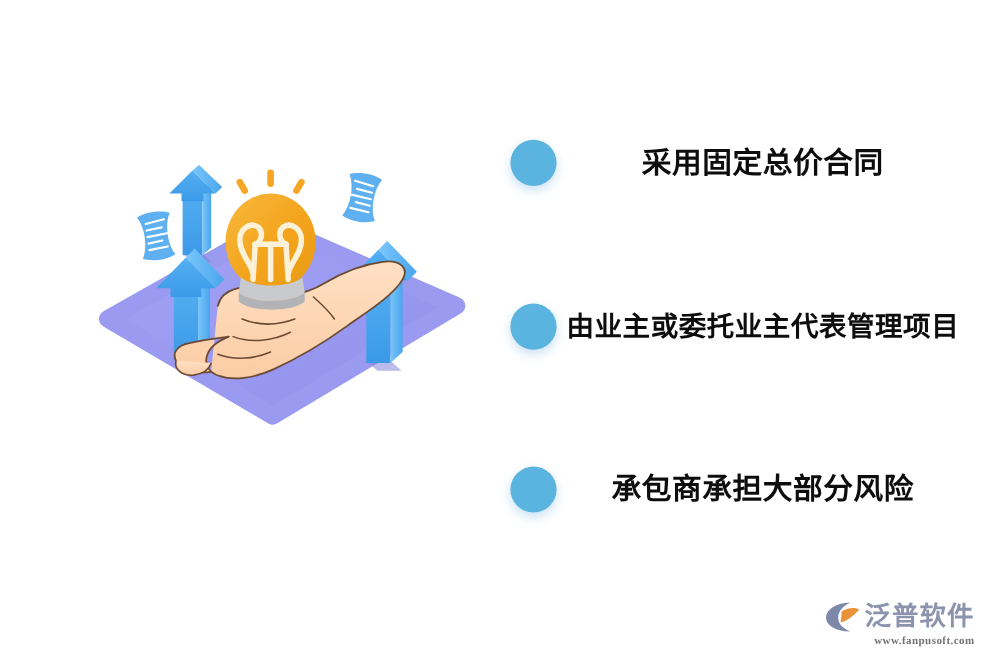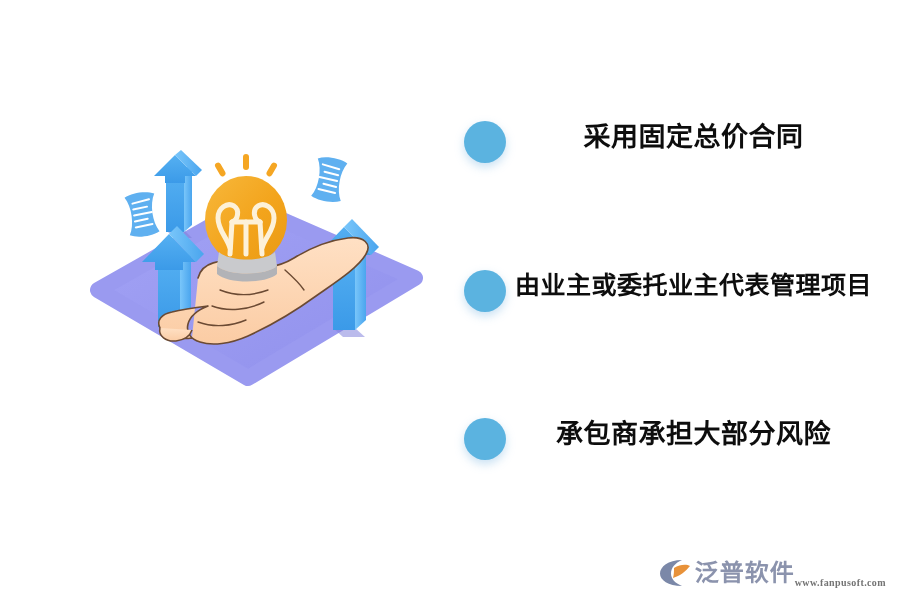--- a/index.html
+++ b/index.html
@@ -36,20 +36,21 @@
     top: 112px;
     width: 420px;
     height: 380px;
   }
   .bullet-row {
     position: absolute;
     left: 0;
     width: 420px;
     height: 54px;
     display: flex;
+    align-items: center;
   }
   .bullet-row.r0 { top: 9px; }
   .bullet-row.r1 { top: 158px; }
   .bullet-row.r2 { top: 306px; }
 
   .bullet-dot {
     position: relative;
     flex: 0 0 auto;
     width: 42px;
     height: 42px;
@@ -70,21 +71,21 @@
     padding-left: 6px;
   }
   .bullet-row.r1 .bullet-text { font-size: 25px; }
 
   
   #watermark {
     position: absolute;
     right: 14px;
     bottom: 12px;
     display: flex;
-    flex-direction: row;
+    flex-direction: column;
     align-items: flex-end;
   }
   .wm-top {
     display: flex;
     align-items: center;
     gap: 3px;
   }
   .wm-mark { display: block; }
   .wm-name {
     font-size: 24px;

